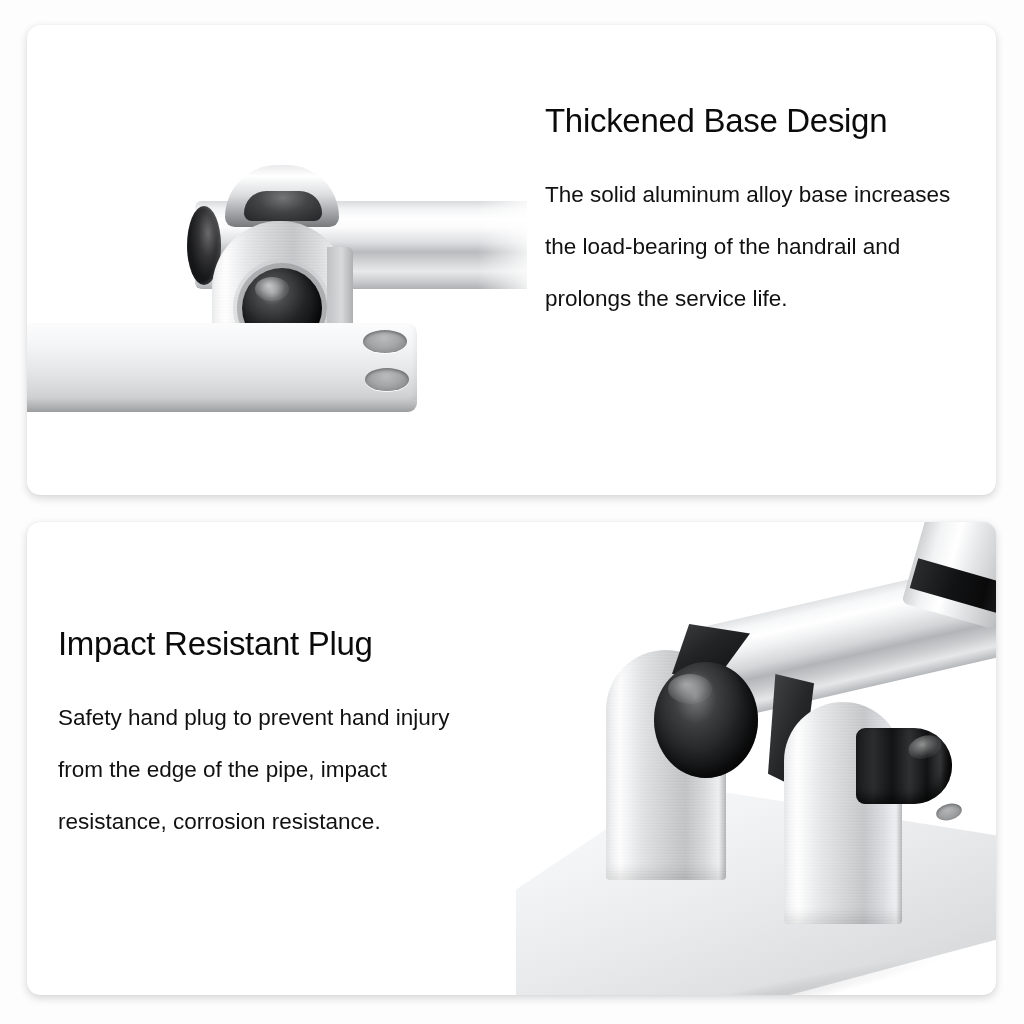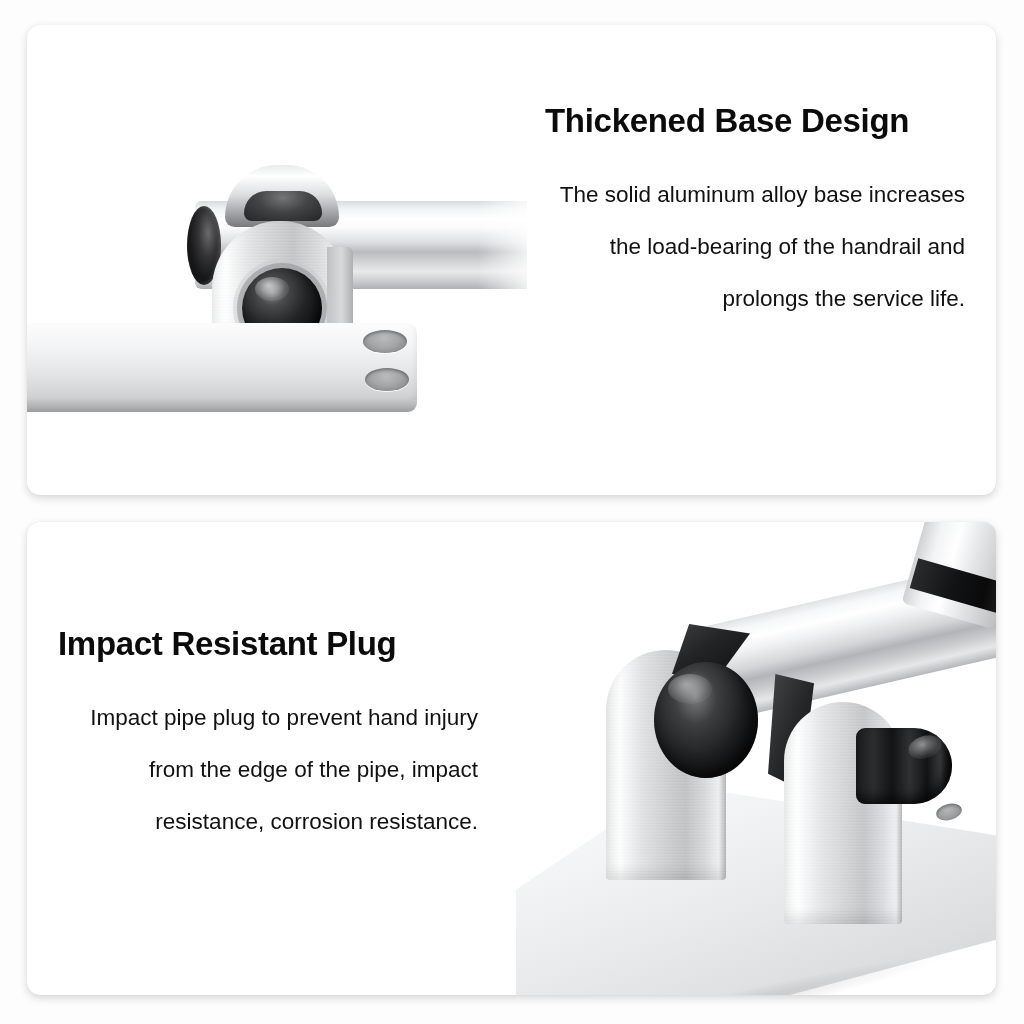--- a/index.html
+++ b/index.html
@@ -32,34 +32,33 @@
   #card-top    { left: 27px; top: 25px;  width: 969px; height: 470px; }
   #card-bottom { left: 27px; top: 522px; width: 969px; height: 473px; }
 
   
   .text-block { position: absolute; }
   #text-top    { left: 518px; top: 78px;  width: 420px; }
   #text-bottom { left: 31px;  top: 72px;  width: 420px; margin-top: 32px; }
 
   .feature-title {
     font-size: 33px;
-    font-weight: bold;
+    font-weight: normal;
     color: #0b0b0b;
     letter-spacing: -0.3px;
     margin: 0 0 30px 0;
     line-height: 1.1;
     white-space: nowrap;
   }
   .feature-body {
     font-size: 22.5px;
     color: #111111;
     line-height: 52px;
     margin: 0;
     font-weight: 400;
-    text-align: right;
   }
 
   
   .photo {
     position: absolute;
     overflow: hidden;
   }
   #photo-top    { left: 0px;   top: 0px;  width: 500px; height: 470px; }
   #photo-bottom { left: 489px; top: 0px;  width: 480px; height: 473px; }
 
@@ -384,21 +383,21 @@
     <div class="text-block" id="text-top">
       <h2 class="feature-title">Thickened Base Design</h2>
       <p class="feature-body">The solid aluminum alloy base increases the load-bearing of the handrail and prolongs the service life.</p>
     </div>
   </div>
 
   <div class="card" id="card-bottom">
 
     <div class="text-block" id="text-bottom">
       <h2 class="feature-title">Impact Resistant Plug</h2>
-      <p class="feature-body">Impact pipe plug to prevent hand injury from the edge of the pipe, impact resistance, corrosion resistance.</p>
+      <p class="feature-body">Safety hand plug to prevent hand injury from the edge of the pipe, impact resistance, corrosion resistance.</p>
     </div>
 
     <div class="photo" id="photo-bottom">
       <div class="stage">
         <div id="plate-bottom"></div>
         <div id="plate-bottom-edge"></div>
         <div id="hole-b"></div>
 
         <div id="tube-diag"></div>
         <div id="tube-stub"></div>

